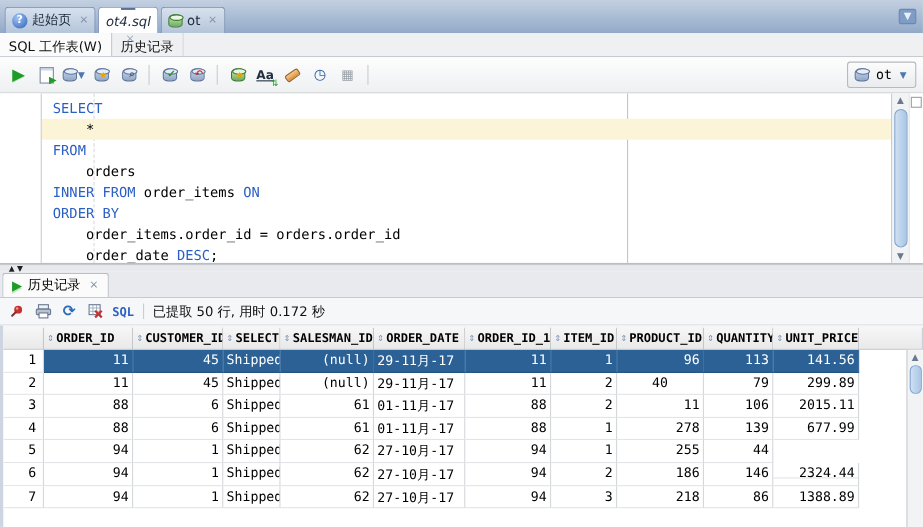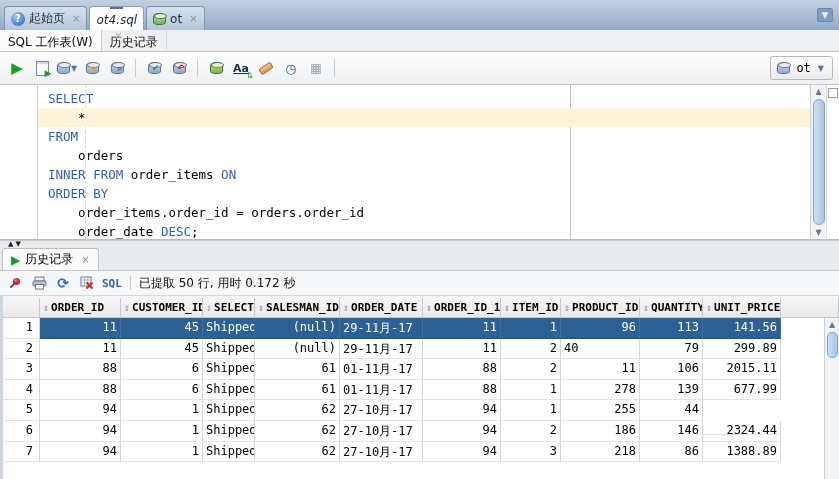--- a/index.html
+++ b/index.html
@@ -325,21 +325,21 @@
         </div>
         <div class="grow">
           <div class="rnum" style="width: 37px;">2</div>
           <div class="dcell" style="width: 81px; text-align: right;">11</div>
           <div class="dcell" style="width: 82px; text-align: right;">45</div>
           <div class="dcell" style="width: 52px; text-align: left;">Shipped</div>
           <div class="dcell" style="width: 85px; text-align: right;">(null)</div>
           <div class="dcell" style="width: 83px; text-align: left;">29-11月-17</div>
           <div class="dcell" style="width: 78px; text-align: right;">11</div>
           <div class="dcell" style="width: 60px; text-align: right;">2</div>
-          <div class="dcell" style="width: 79px; text-align: left;">40</div>
+          <div class="dcell" style="width: 79px; text-align: center;">40</div>
           <div class="dcell" style="width: 63px; text-align: right;">79</div>
           <div class="dcell" style="width: 78px; text-align: right;">299.89</div>
         </div>
         <div class="grow">
           <div class="rnum" style="width: 37px;">3</div>
           <div class="dcell" style="width: 81px; text-align: right;">88</div>
           <div class="dcell" style="width: 82px; text-align: right;">6</div>
           <div class="dcell" style="width: 52px; text-align: left;">Shipped</div>
           <div class="dcell" style="width: 85px; text-align: right;">61</div>
           <div class="dcell" style="width: 83px; text-align: left;">01-11月-17</div>

